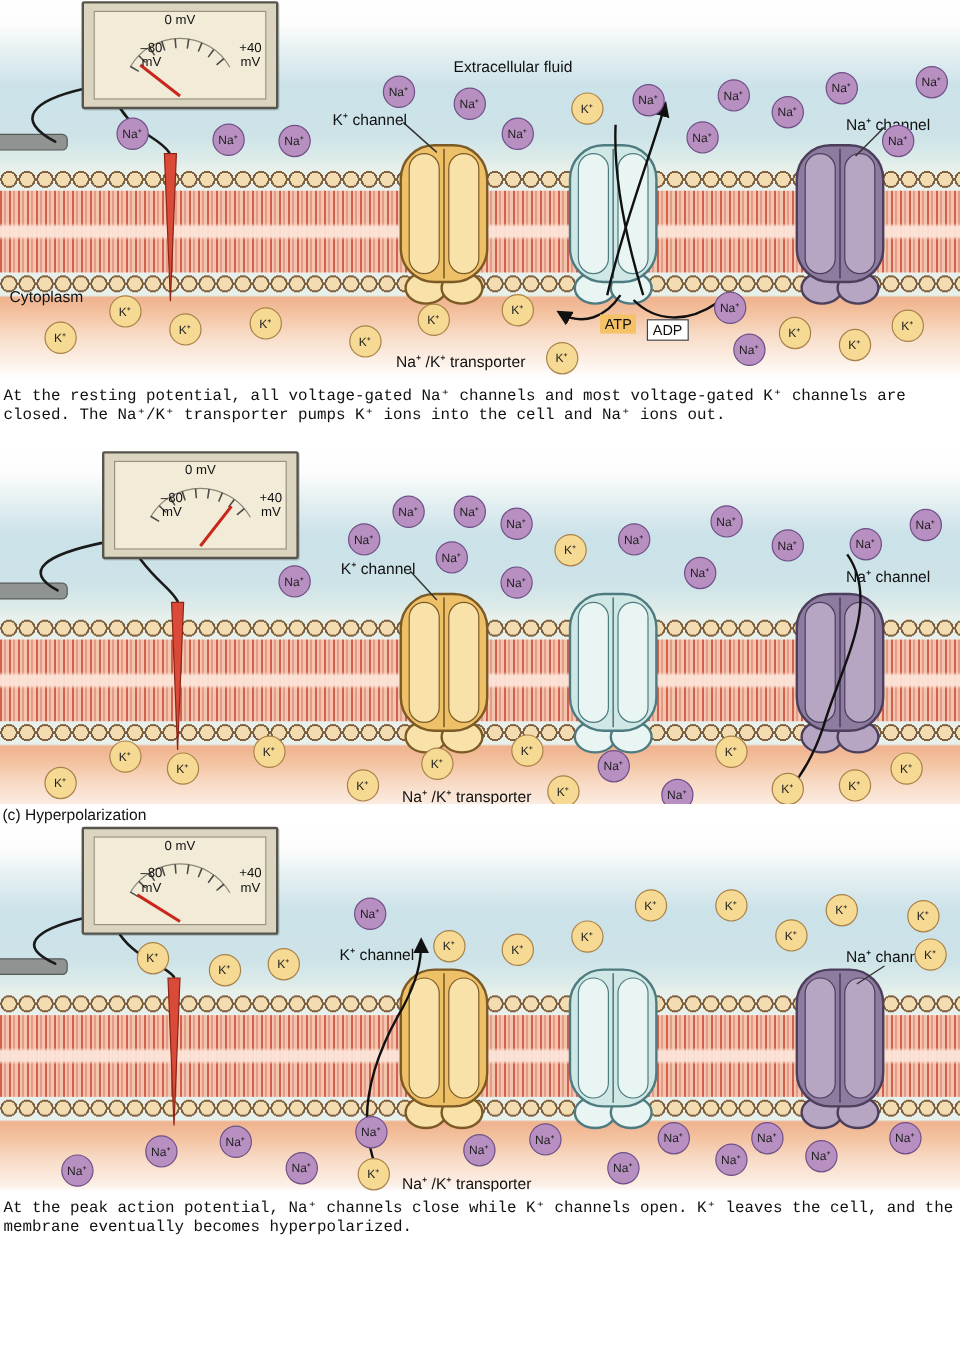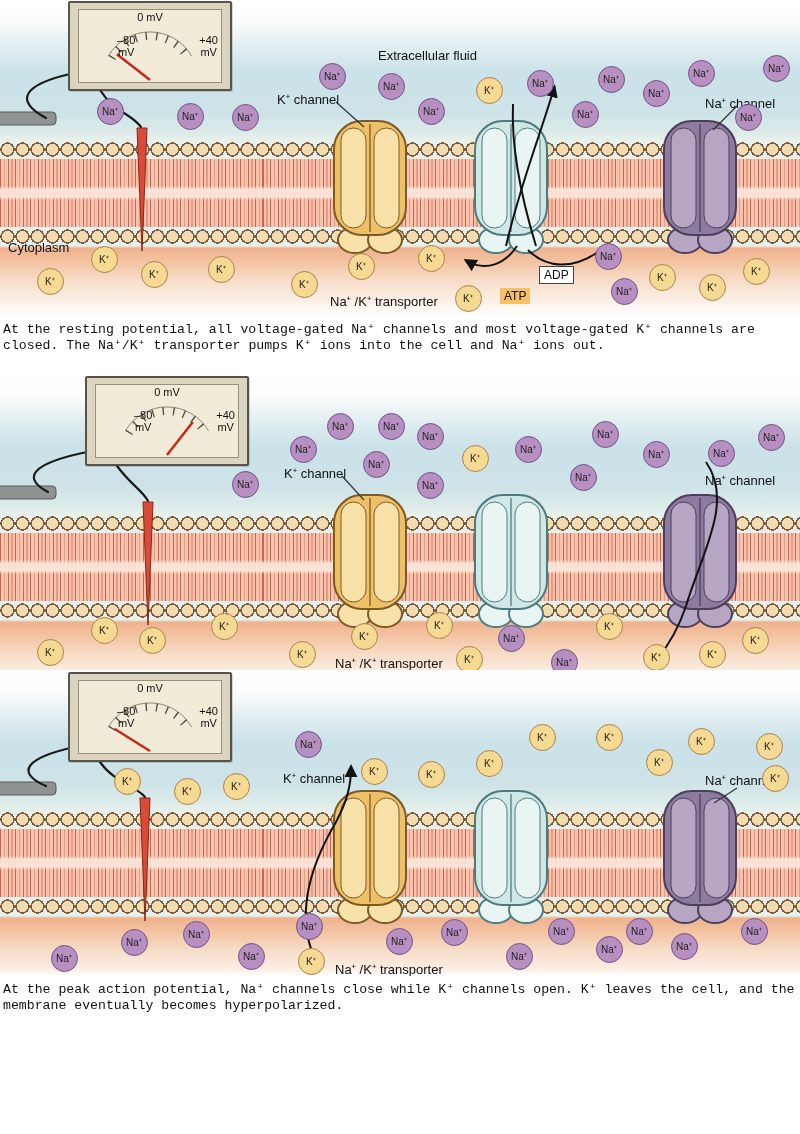--- a/index.html
+++ b/index.html
@@ -115,21 +115,21 @@
             <span>mV</span>
           </div>
       </div>
     </div>
 
     <div class="lbl" style="left:378px;top:48px">Extracellular fluid</div>
     <div class="lbl" style="left:277px;top:90px">K⁺ channel</div>
     <div class="lbl" style="left:705px;top:94px">Na⁺ channel</div>
     <div class="lbl" style="left:8px;top:240px">Cytoplasm</div>
     <div class="lbl" style="left:330px;top:292px">Na⁺ /K⁺ transporter</div>
-    <div class="tag atp" style="left:500px;top:288px">ATP</div>
+    <div class="tag atp" style="left:500px;top:262px">ATP</div>
     <div class="tag adp" style="left:539px;top:266px">ADP</div>
 
     <div class="ions">
         <div class="ion na" style="left: 96.5px; top: 97.5px;">Na⁺</div>
         <div class="ion na" style="left: 176.5px; top: 102.5px;">Na⁺</div>
         <div class="ion na" style="left: 231.5px; top: 103.5px;">Na⁺</div>
         <div class="ion na" style="left: 318.5px; top: 62.5px;">Na⁺</div>
         <div class="ion na" style="left: 377.5px; top: 72.5px;">Na⁺</div>
         <div class="ion na" style="left: 417.5px; top: 97.5px;">Na⁺</div>
         <div class="ion na" style="left: 526.5px; top: 69.5px;">Na⁺</div>
@@ -261,20 +261,21 @@
         <div class="ion na" style="left: 550.5px; top: 274.5px;">Na⁺</div>
         <div class="ion k" style="left: 595.5px; top: 238.5px;">K⁺</div>
         <div class="ion k" style="left: 642.5px; top: 269.5px;">K⁺</div>
         <div class="ion k" style="left: 698.5px; top: 266.5px;">K⁺</div>
         <div class="ion k" style="left: 741.5px; top: 252.5px;">K⁺</div>
       </div>
   </div>
 </section>
 
 <section class="panel">
+  <div class="panel-title">(c) Hyperpolarization</div>
   <div class="scene h306">
     <div class="membrane">
       <div class="heads"></div>
       <div class="tails"></div>
       <div class="heads"></div>
     </div>
 
     <div class="channel" style="left:328px">
       <svg viewBox="0 0 84 138" width="84" height="138">
         <ellipse cx="27" cy="122" rx="17" ry="13" fill="#f9e2a9" stroke="#7c5a26" stroke-width="2"></ellipse>

